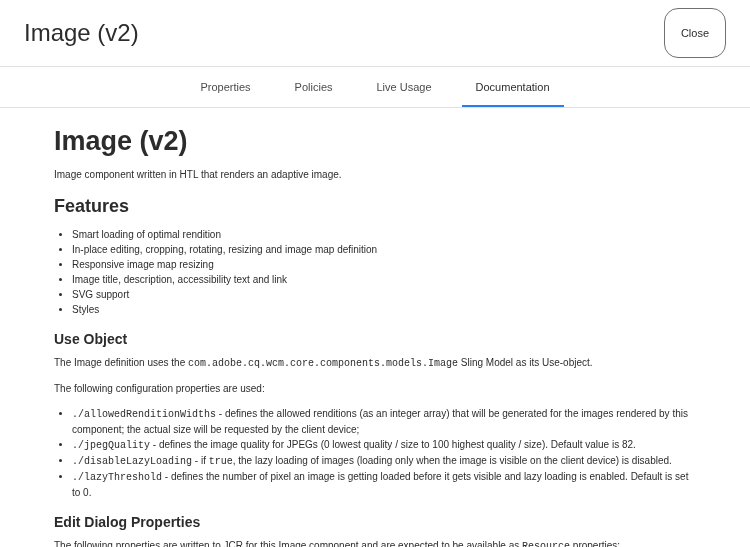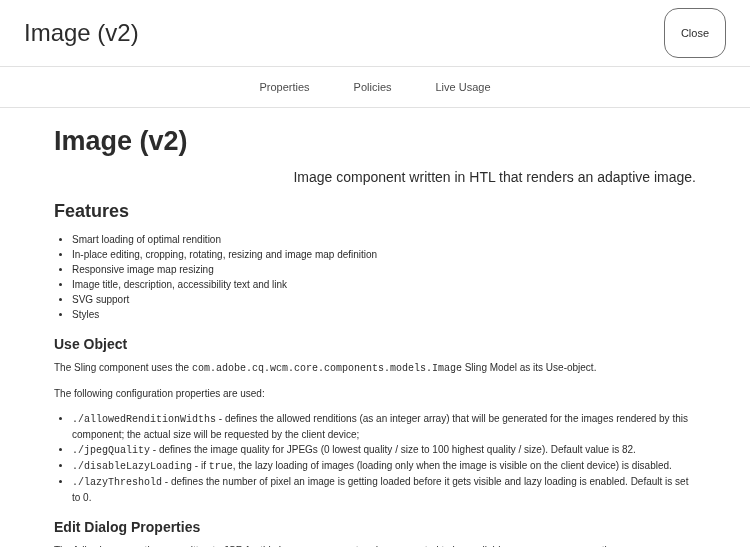--- a/index.html
+++ b/index.html
@@ -56,24 +56,23 @@
   overflow-y: auto;
   height: calc(547px - 82px);
 }
 .doc-title {
   font-size: 27px;
   font-weight: 600;
   margin-bottom: 12px;
   color: #2c2c2c;
 }
 .intro {
-  font-size: 14px;
+  font-size: 10px;
   margin-bottom: 16px;
   color: #2c2c2c;
-  text-align: right;
 }
 .h2 {
   font-size: 18px;
   font-weight: 700;
   margin-bottom: 10px;
   color: #2c2c2c;
 }
 .h3 {
   font-size: 14px;
   font-weight: 600;
@@ -108,39 +107,40 @@
 
 <div class="header">
   <div class="header-title">Image (v2)</div>
   <button class="close-btn">Close</button>
 </div>
 
 <div class="tabs">
   <div class="tab">Properties</div>
   <div class="tab">Policies</div>
   <div class="tab">Live Usage</div>
+  <div class="tab active">Documentation</div>
 </div>
 
 <div class="content">
   <h1 class="doc-title">Image (v2)</h1>
   <p class="intro">Image component written in HTL that renders an adaptive image.</p>
 
   <h2 class="h2">Features</h2>
   <ul>
     <li>Smart loading of optimal rendition</li>
     <li>In-place editing, cropping, rotating, resizing and image map definition</li>
     <li>Responsive image map resizing</li>
     <li>Image title, description, accessibility text and link</li>
     <li>SVG support</li>
     <li>Styles</li>
   </ul>
 
   <h3 class="h3">Use Object</h3>
   <p class="para">
-    <span>The Sling component uses the </span><code>com.adobe.cq.wcm.core.components.models.Image</code><span> Sling Model as its Use-object.</span>
+    <span>The Image definition uses the </span><code>com.adobe.cq.wcm.core.components.models.Image</code><span> Sling Model as its Use-object.</span>
   </p>
 
   <p class="para">The following configuration properties are used:</p>
   <ul>
     <li><code>./allowedRenditionWidths</code><span> - defines the allowed renditions (as an integer array) that will be generated for the images rendered by this component; the actual size will be requested by the client device;</span></li>
     <li><code>./jpegQuality</code><span> - defines the image quality for JPEGs (0 lowest quality / size to 100 highest quality / size). Default value is 82.</span></li>
     <li><code>./disableLazyLoading</code><span> - if </span><code>true</code><span>, the lazy loading of images (loading only when the image is visible on the client device) is disabled.</span></li>
     <li><code>./lazyThreshold</code><span> - defines the number of pixel an image is getting loaded before it gets visible and lazy loading is enabled. Default is set to 0.</span></li>
   </ul>
 

